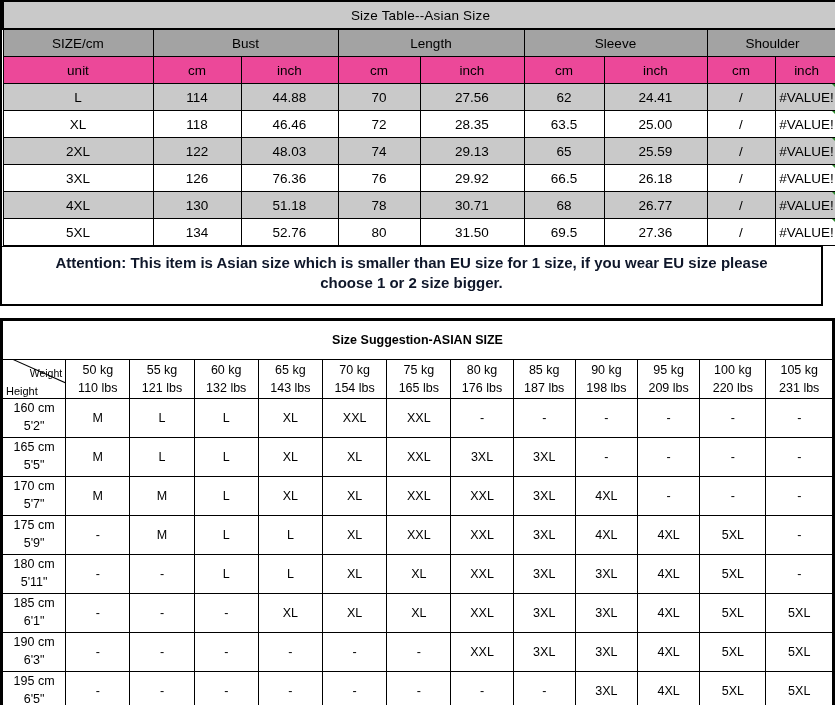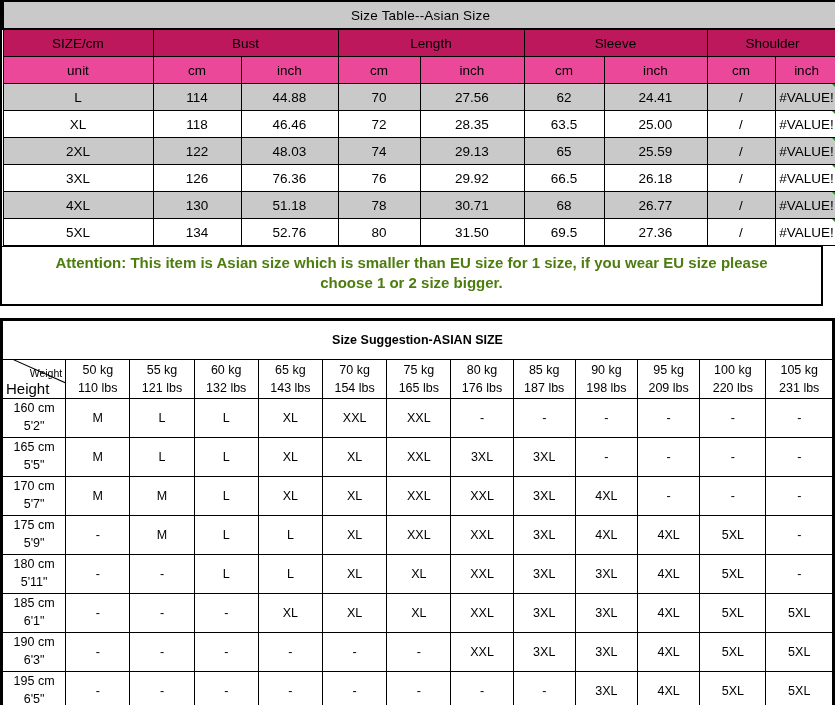--- a/index.html
+++ b/index.html
@@ -45,21 +45,21 @@
   }
   .t1-title {
     font-size: 21px;
     font-weight: bold;
     letter-spacing: .2px;
     background: #c9c9c9;
     height: 32px;
     border: 2px solid #000 !important;
   }
   .t1-hdr {
-    background: #be185d;
+    background: #a3a3a3;
     font-weight: bold;
     font-size: 13.5px;
   }
   .t1-unitrow td {
     background: #ec4899;
     font-weight: bold;
   }
   .row-grey td { background: #c9c9c9; }
   .row-white td { background: #ffffff; }
   .value-err {
@@ -70,21 +70,21 @@
     position: absolute;
     top: 0; right: 0;
     border-style: solid;
     border-width: 0 6px 6px 0;
     border-color: transparent #2e8b2e transparent transparent;
   }
   .attention {
     background: #ffffff;
     padding: 6px 28px 10px 28px;
     text-align: center;
-    color: #4d7c0f;
+    color: #0f172a;
     font-weight: bold;
     font-size: 15px;
     line-height: 1.35;
     border-top: 1px solid #000;
   }
 
   .spacer { height: 12px; background: #ffffff; }
 
   
   .suggest-block {
@@ -144,21 +144,21 @@
   }
   .corner-cell .w {
     position: absolute;
     right: 3px; top: 1px;
     font-size: 10.5px;
     margin-top: 6px;
   }
   .corner-cell .h {
     position: absolute;
     left: 3px; bottom: 1px;
-    font-size: 15px;
+    font-size: 11px;
   }
   .rowhdr {
     background: #c9c9c9;
     font-size: 12px;
     line-height: 1.4;
     width: 62px;
   }
   
   .s0 { background: #ffffff; }
   .s1 { background: #efefef; }

